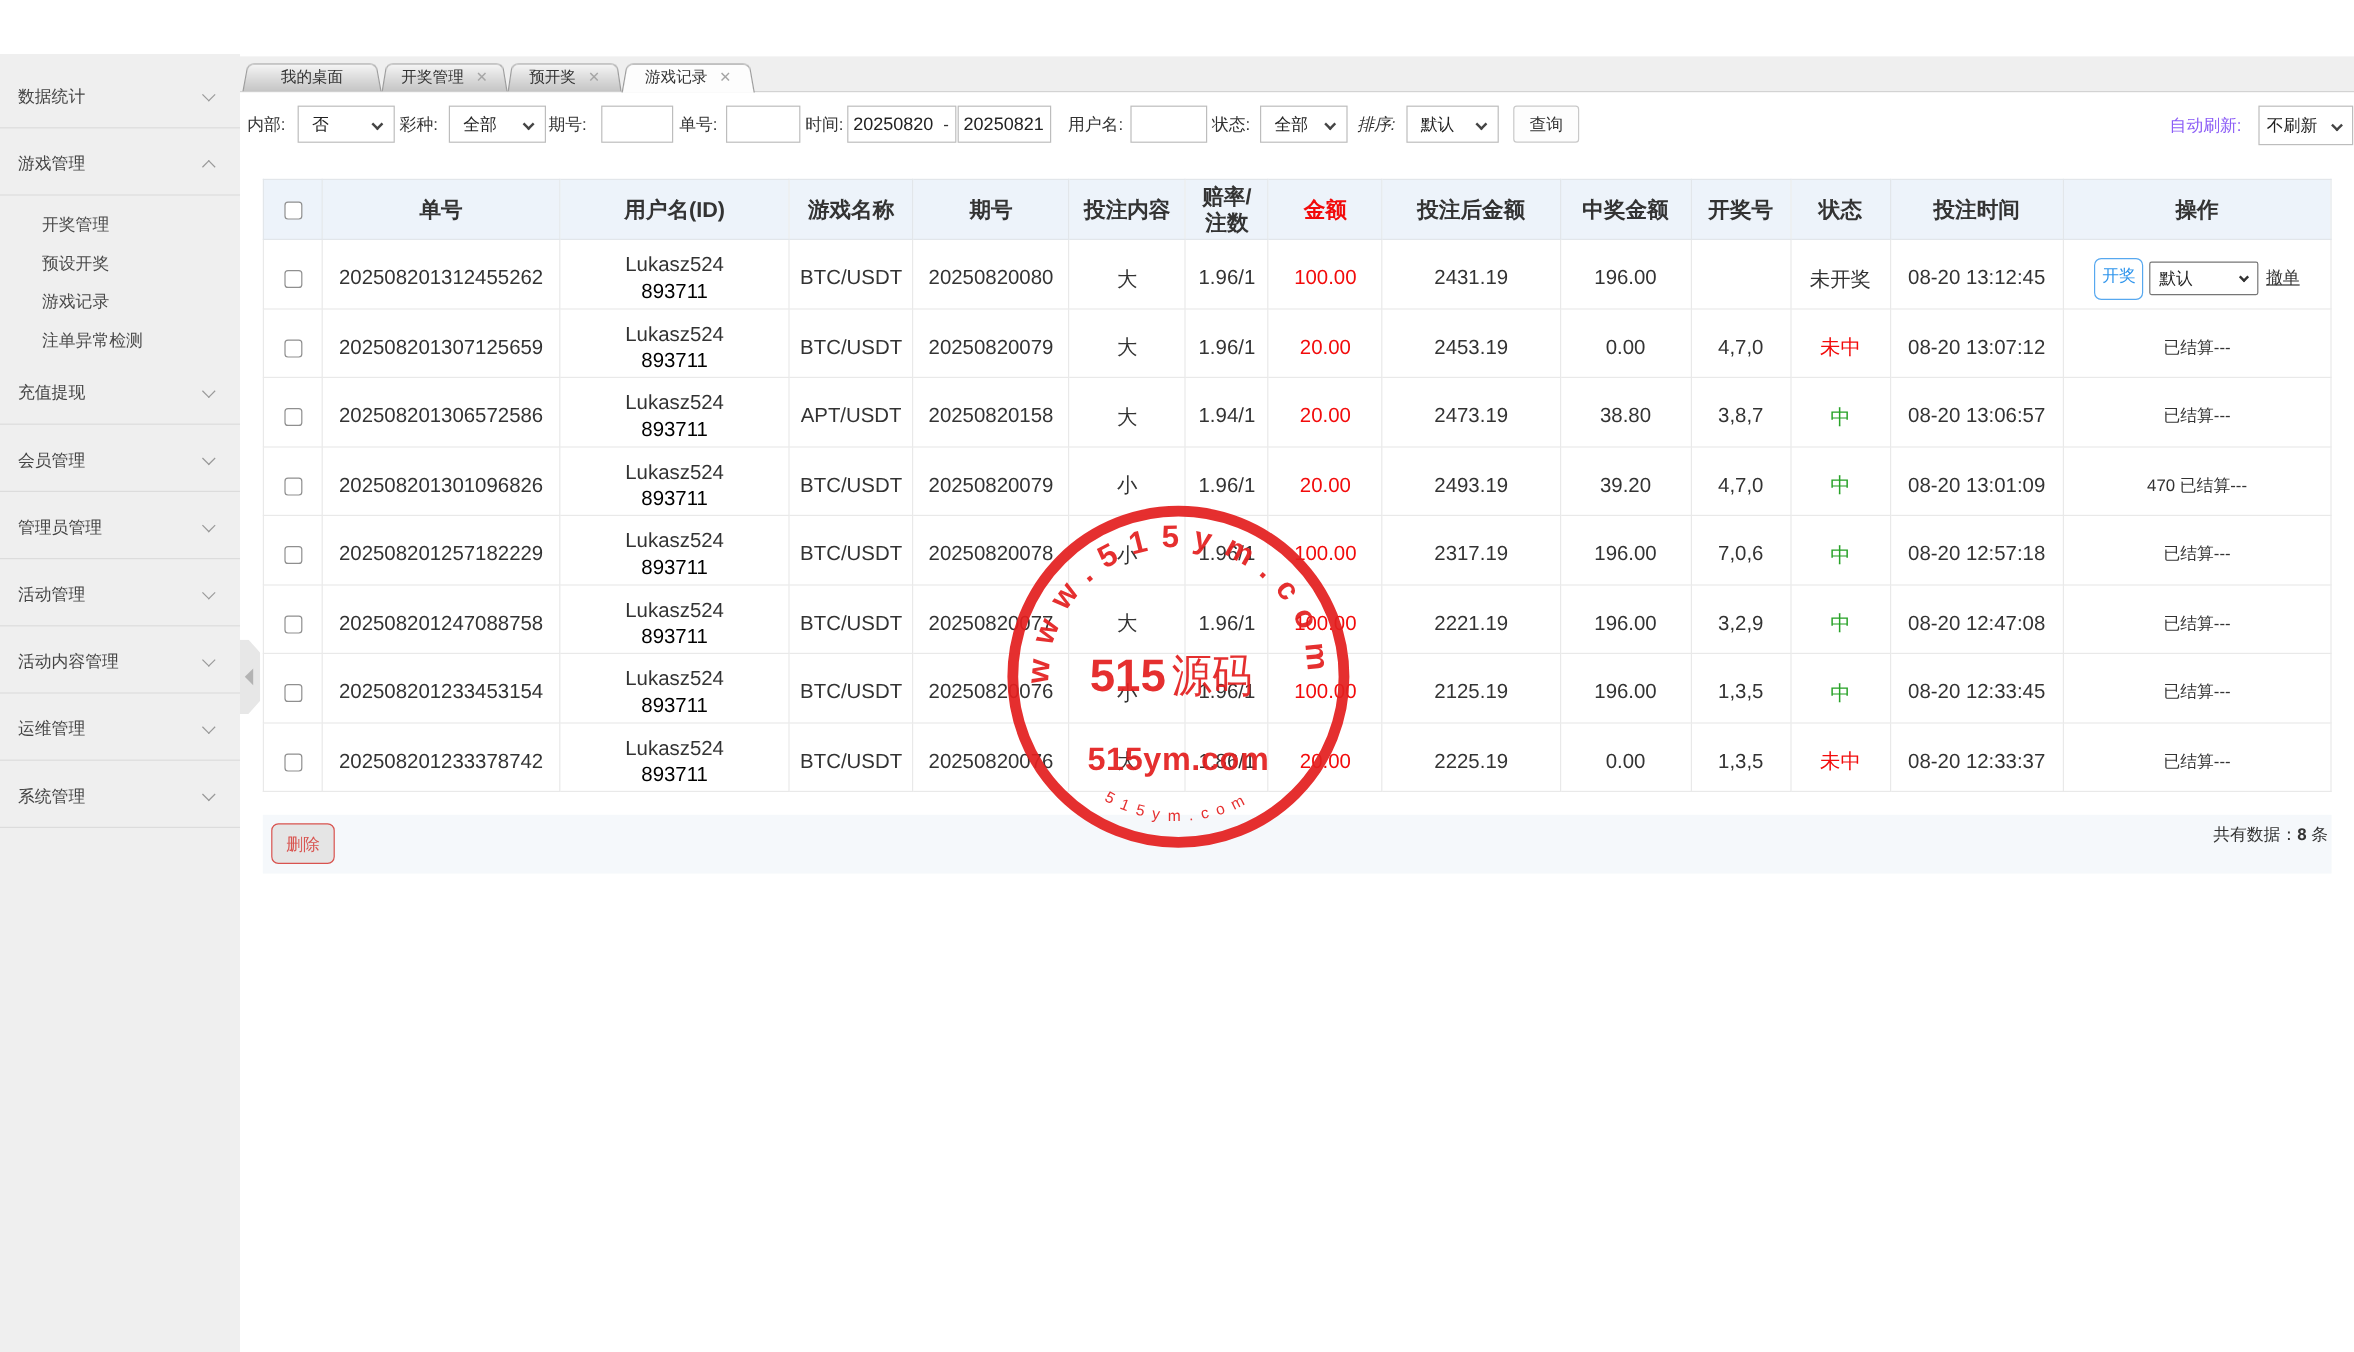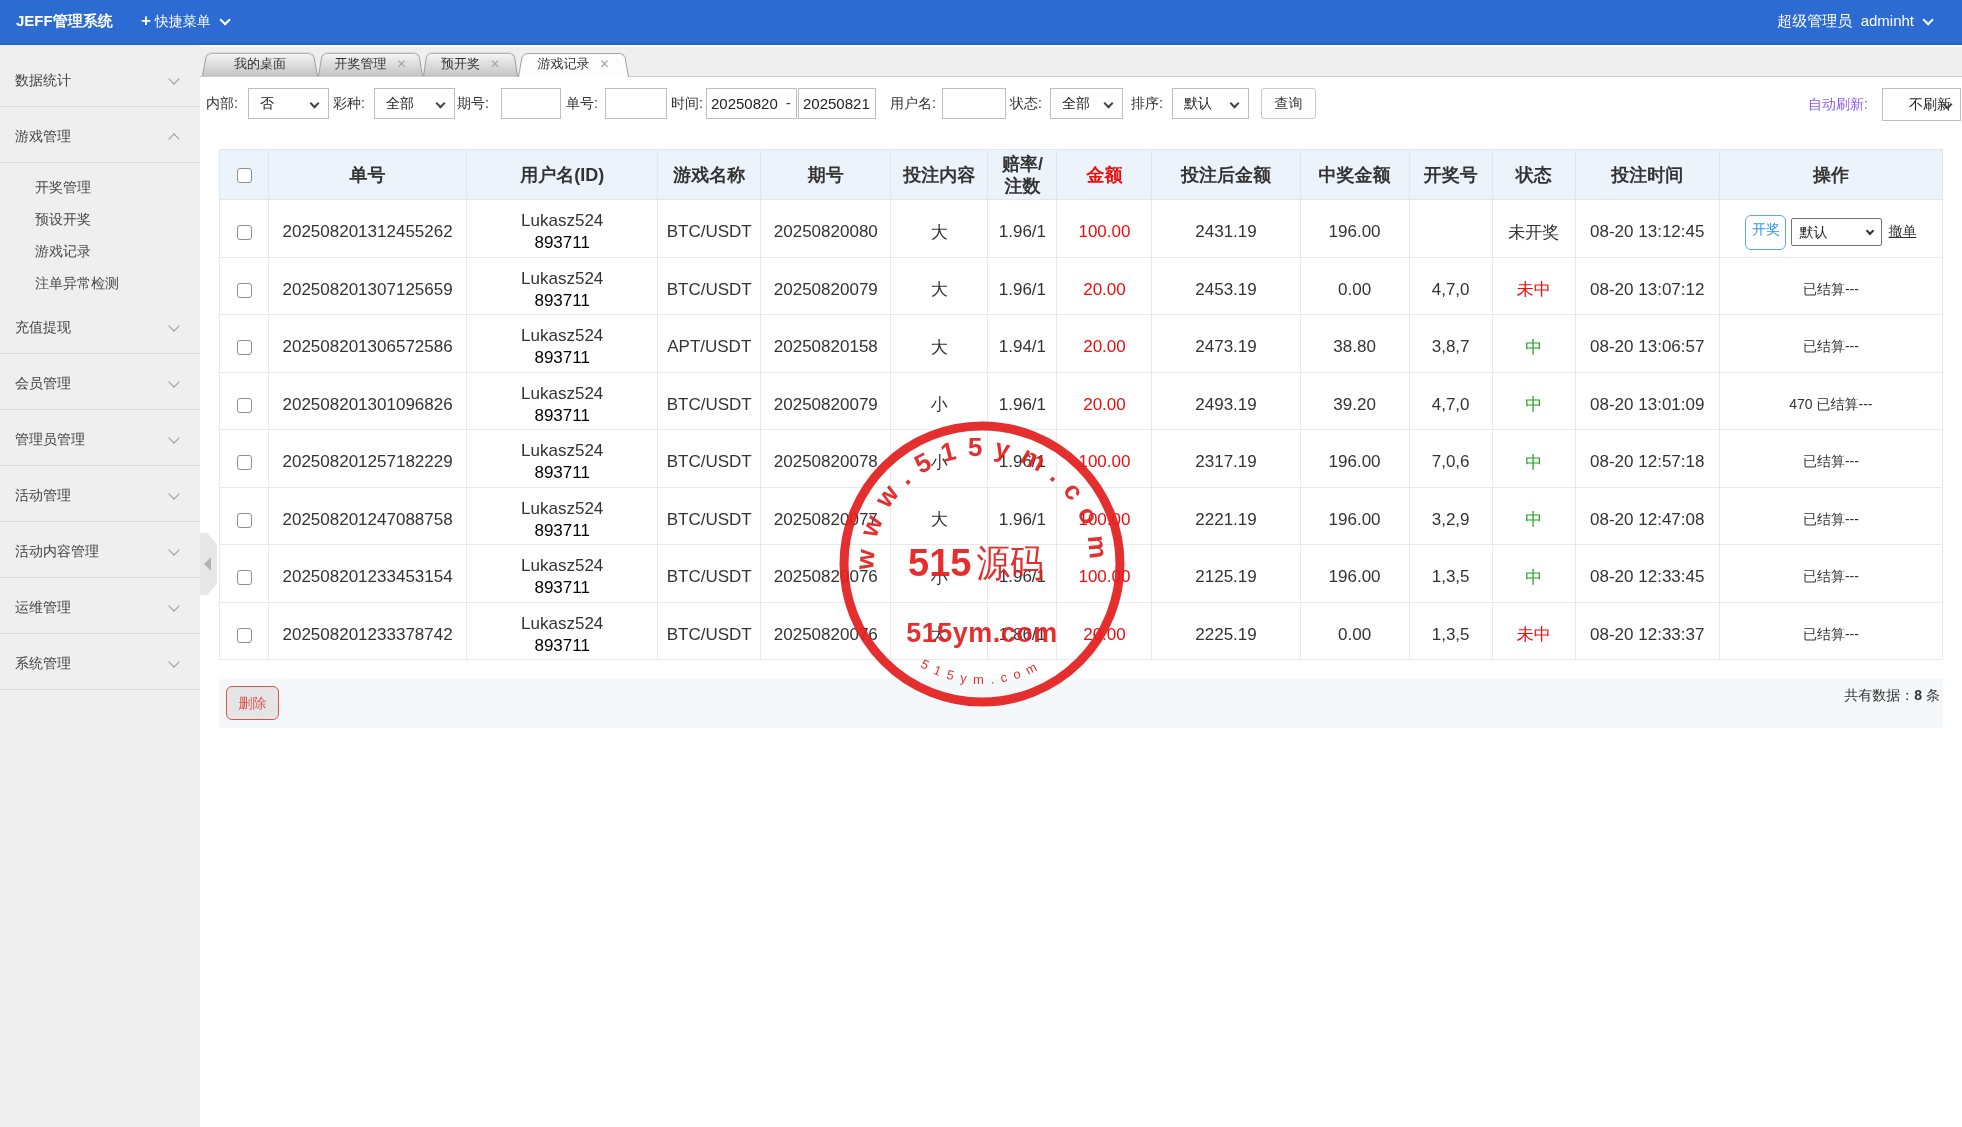--- a/index.html
+++ b/index.html
@@ -58,34 +58,29 @@
 .cdan { font-size:14px; text-decoration:underline; margin-left:6px; vertical-align:middle; }
 .settled { font-size:14px; color:#333; }
 
 
 .fstrip { position:absolute; left:219px; top:679px; width:1724px; height:49px; background:#f5f8fb; }
 .delbtn { position:absolute; left:7px; top:7px; width:53px; height:34px; border:1px solid #d9534f; border-radius:6px; color:#d9534f; font-size:14px; text-align:center; line-height:32px; background:#e5e5e5; }
 .total { position:absolute; right:3px; top:0; height:41px; line-height:41px; font-size:14px; color:#333; }
 
 
 .aref-lb { position:absolute; left:1808px; top:88px; height:33px; line-height:33px; font-size:14px; color:#8b5cf6; }
-.aref { position:absolute; left:1882px; top:88px; width:79px; height:33px; border:1px solid #bdbdbd; line-height:31px; font-size:14px; padding-left:26px; color:#222; background:#fff; }
+.aref { position:absolute; left:1882px; top:88px; width:79px; height:33px; border:1px solid #bdbdbd; line-height:31px; font-size:14px; padding-left:6px; color:#222; background:#fff; }
 .aref i { position:absolute; right:9px; top:12px; width:7px; height:7px; border-right:2px solid #444; border-bottom:2px solid #444; transform:rotate(45deg); }
 
 
 .stamp { position:absolute; left:822px; top:404px; width:320px; height:320px; z-index:9; }
 </style>
 </head>
 <body>
 <div id="page">
-  <div class="topbar">
-    <div class="logo">JEFF管理系统</div>
-    <div class="qmenu"><span style="font-size:17px;font-weight:bold;">+</span> 快捷菜单<span class="chev"></span></div>
-    <div class="tb-right">超级管理员&nbsp;&nbsp;adminht<span class="chev"></span></div>
-  </div>
 
   <div class="sidebar">
     <div class="mitem">数据统计<span class="arr"></span></div>
     <div class="mitem">游戏管理<span class="arr up"></span></div>
     <div class="subm">
       <div>开奖管理</div>
       <div>预设开奖</div>
       <div>游戏记录</div>
       <div>注单异常检测</div>
     </div>
@@ -116,21 +111,21 @@
     <div class="lb" style="left:366px;">单号:</div>
     <div class="inp" style="left:405px;width:62px;"></div>
     <div class="lb" style="left:471px;">时间:</div>
     <div class="inp" style="left:506px;width:91px;">20250820</div>
     <div class="lb" style="left:586px;">-</div>
     <div class="inp" style="left:598px;width:78px;">20250821</div>
     <div class="lb" style="left:690px;">用户名:</div>
     <div class="inp" style="left:742px;width:64px;"></div>
     <div class="lb" style="left:810px;">状态:</div>
     <div class="sel" style="left:850px;width:73px;">全部<i></i></div>
-    <div class="lb" style="left:931px;">排序:</div>
+    <div class="lb" style="left:931px;font-style:italic;">排序:</div>
     <div class="sel" style="left:972px;width:77px;">默认<i></i></div>
     <div class="qbtn">查询</div>
   </div>
   <div class="aref-lb">自动刷新:</div>
   <div class="aref">不刷新<i></i></div>
 
   <table class="grid">
     <colgroup>
       <col style="width:49px">
         <col style="width:198px">

